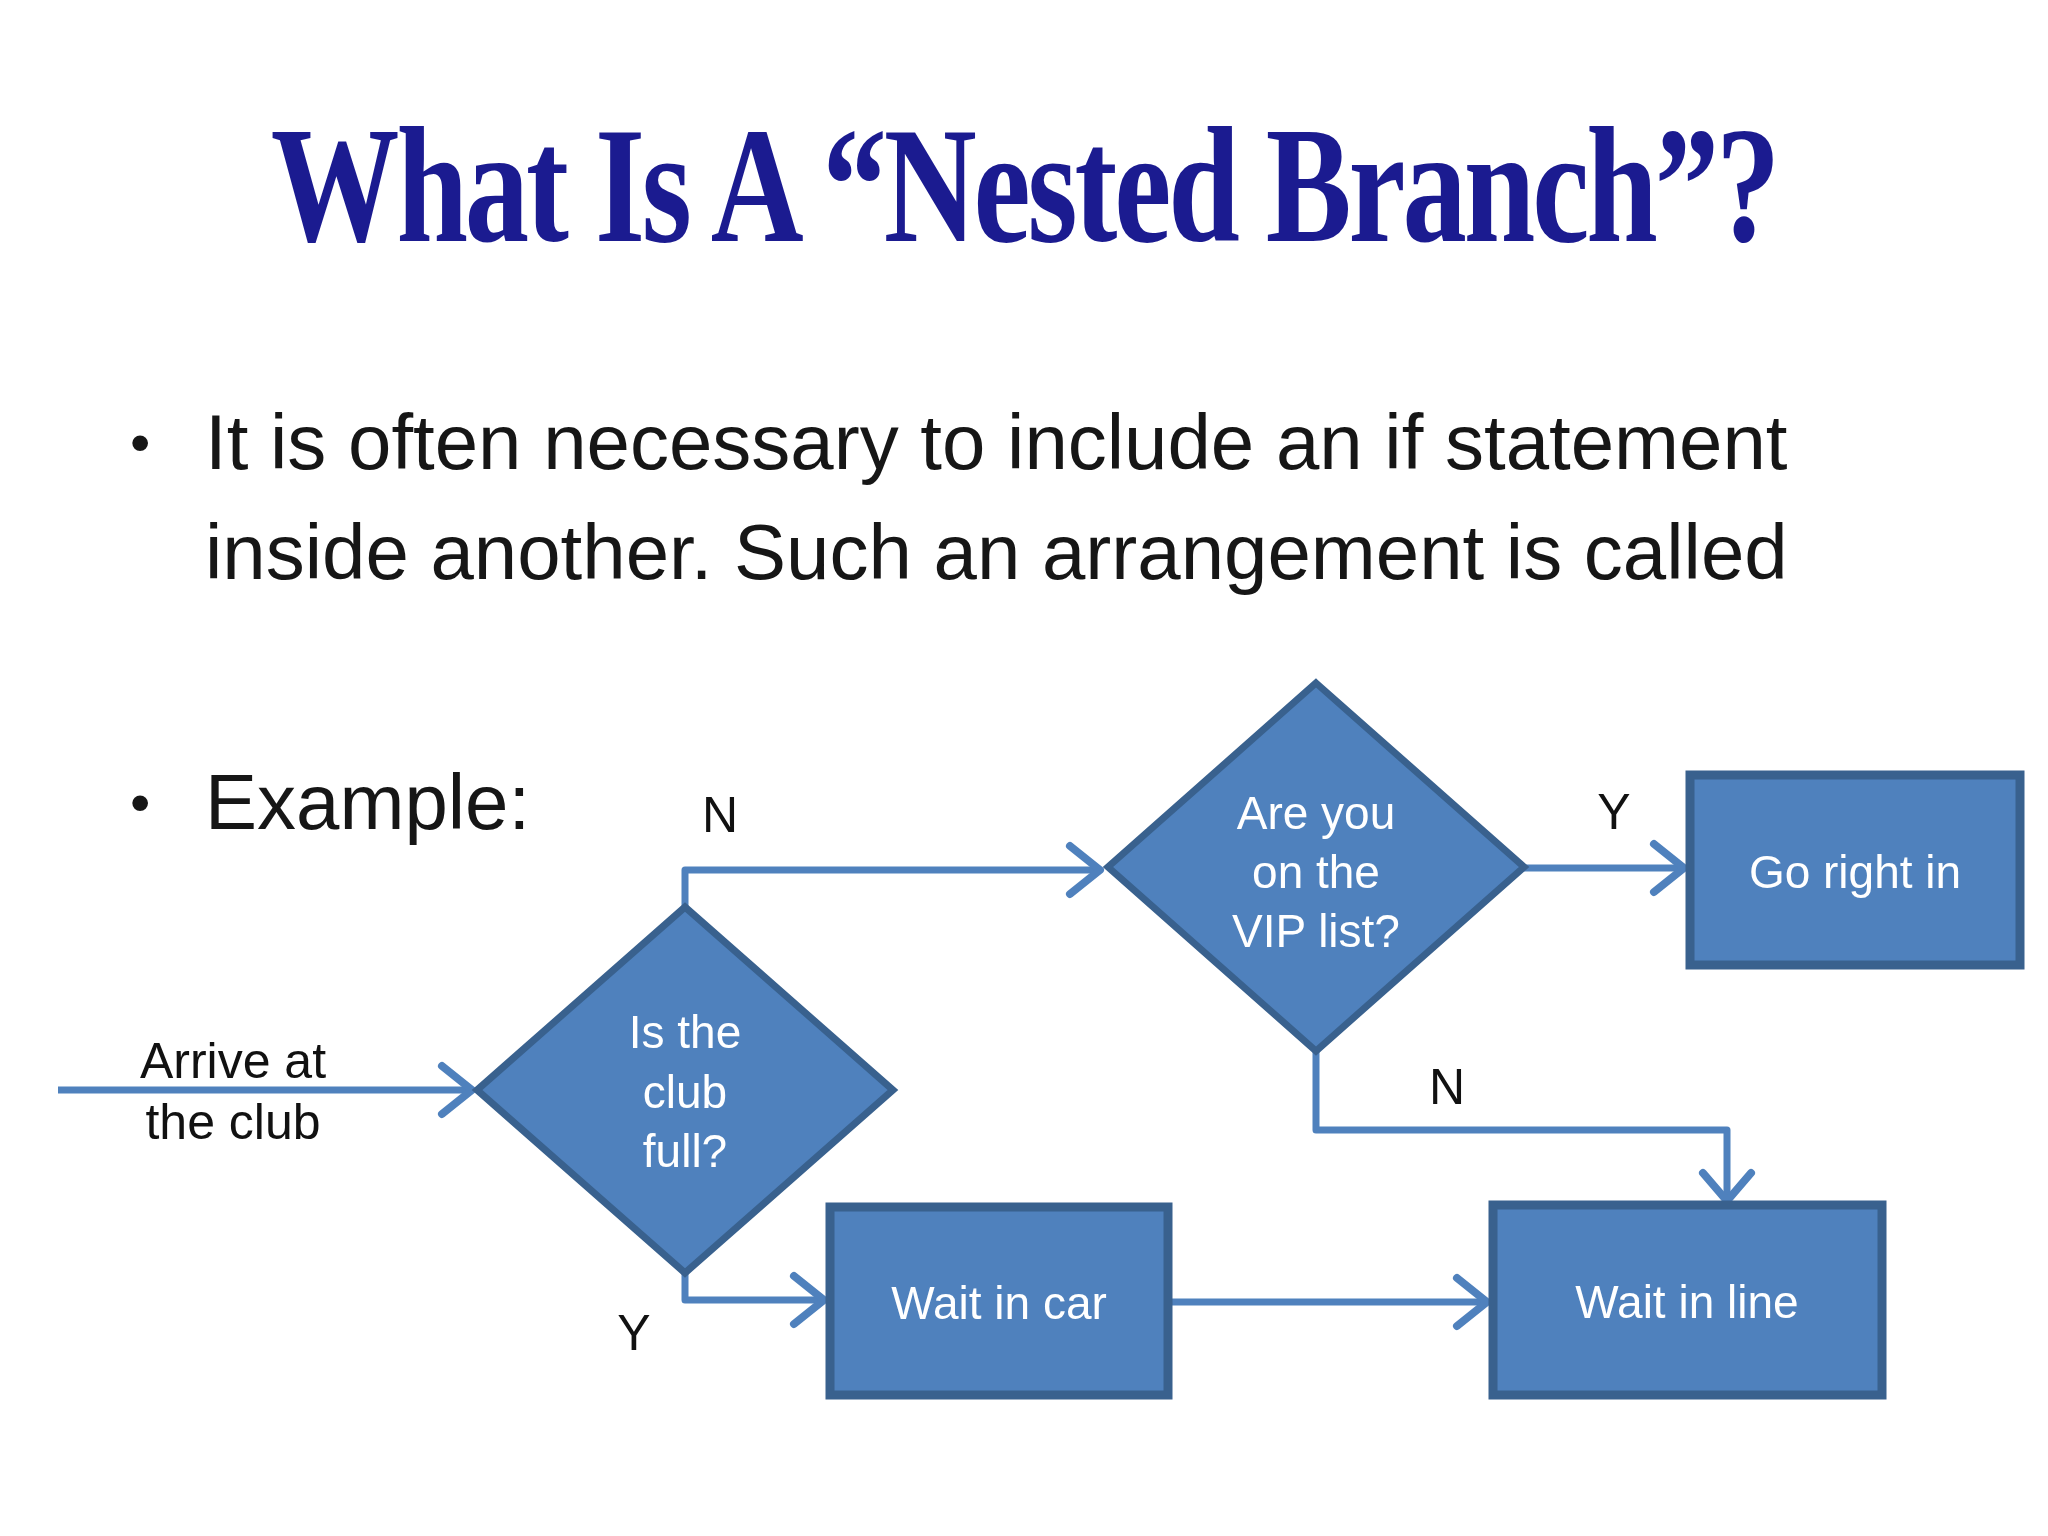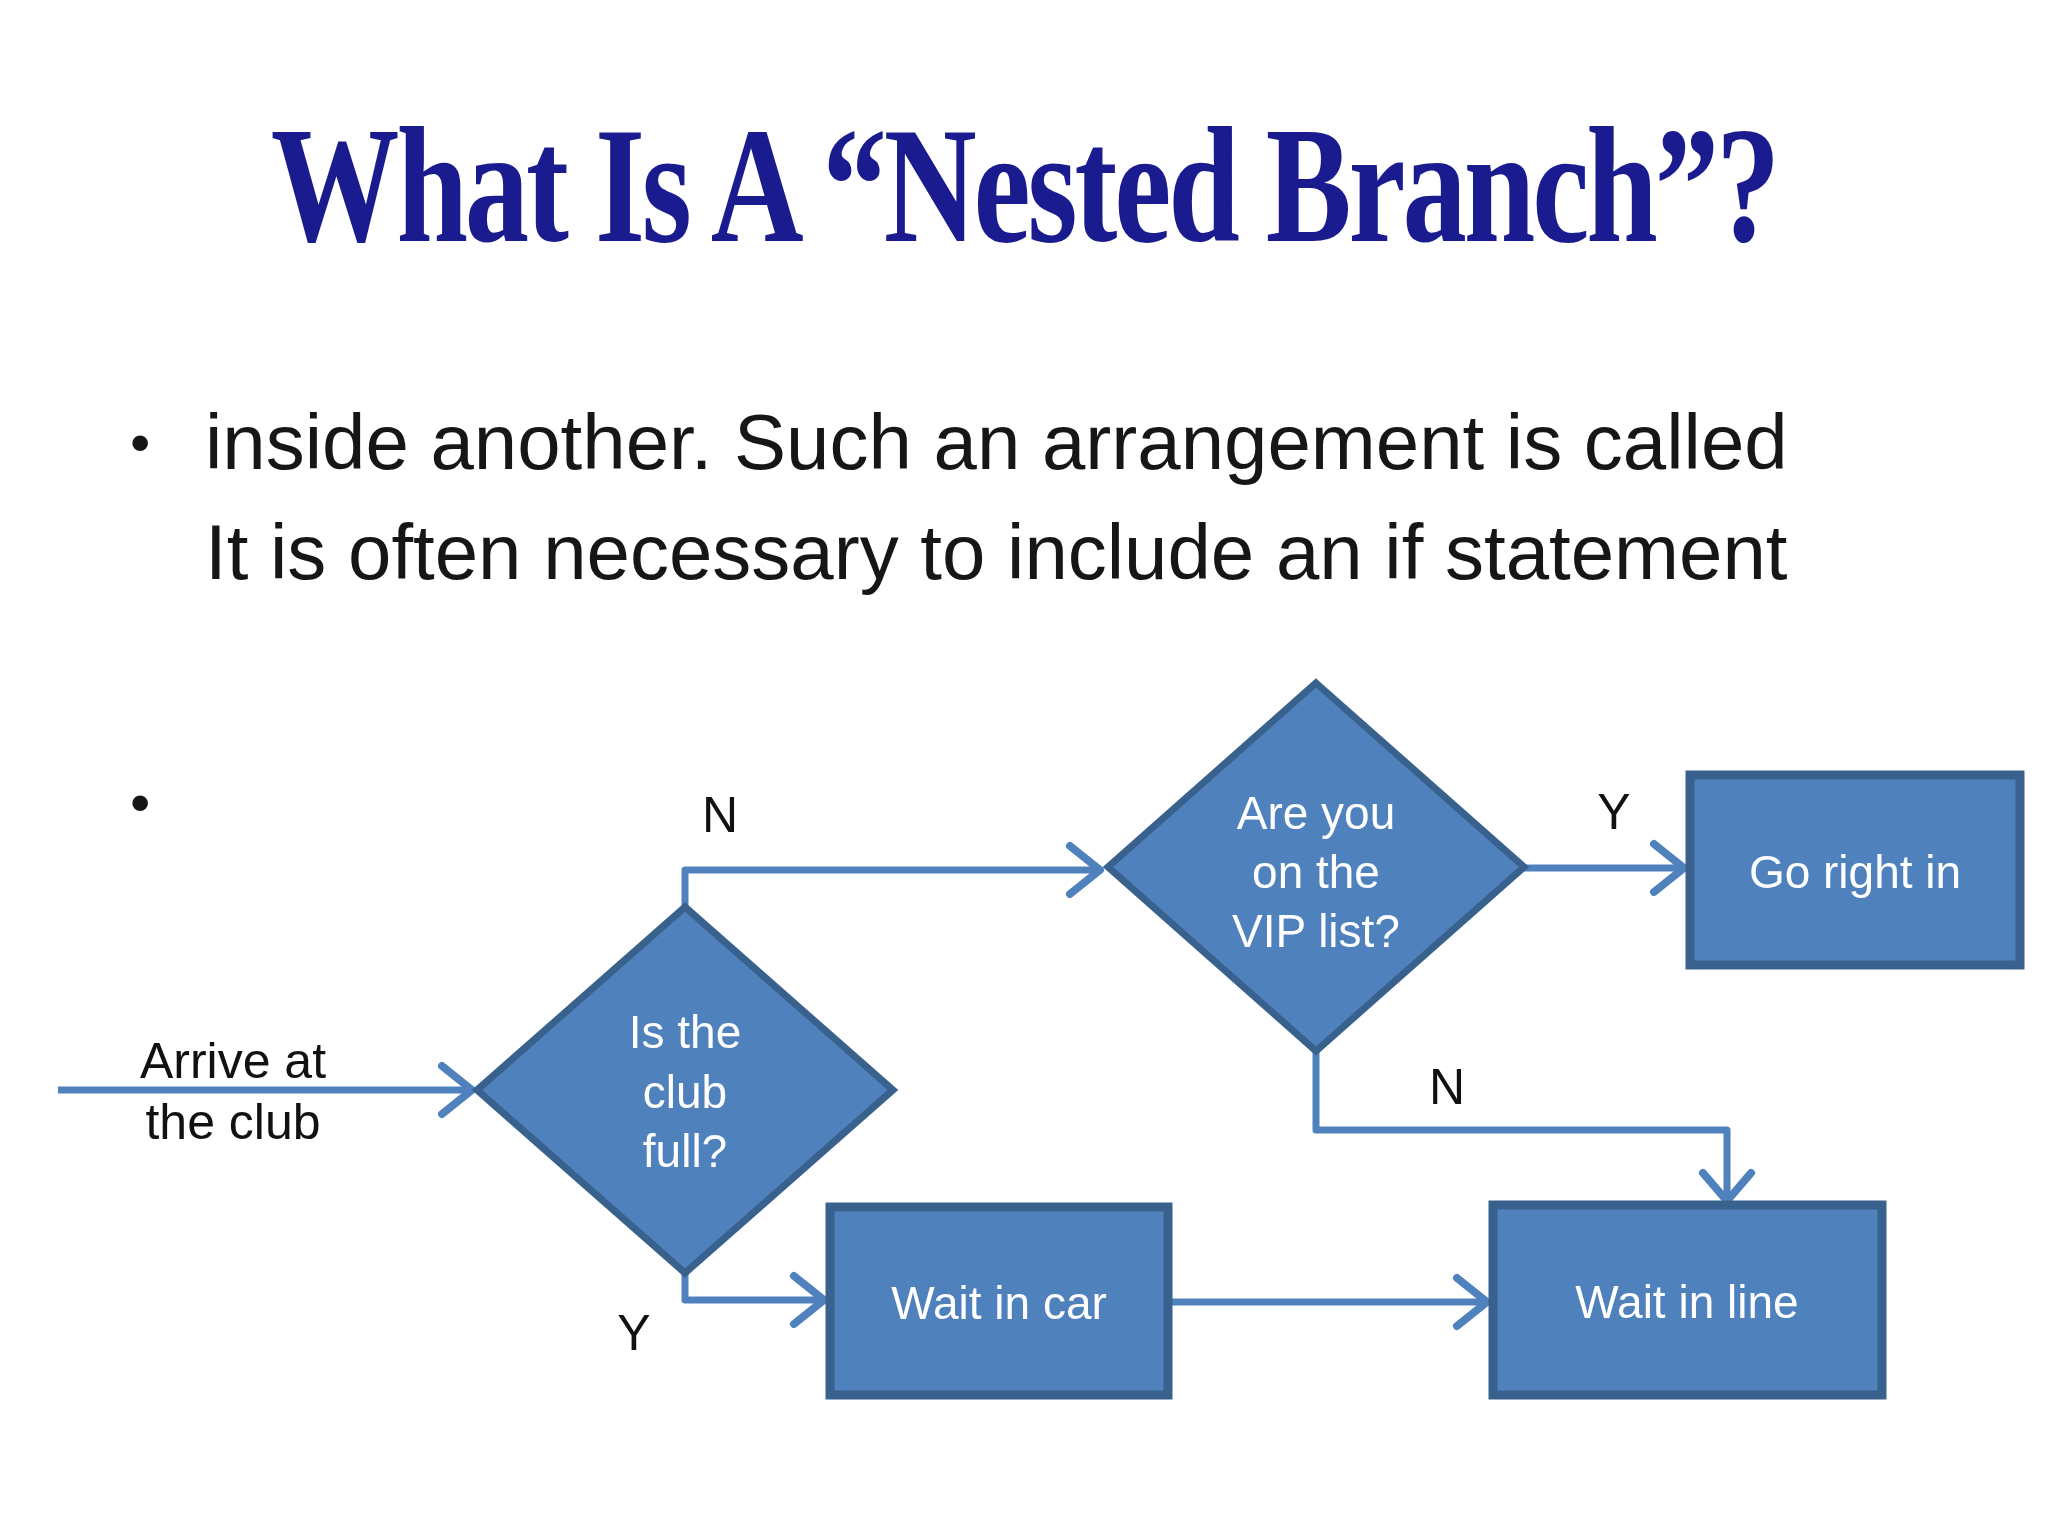--- a/index.html
+++ b/index.html
@@ -69,27 +69,30 @@
 </head>
 <body>
 
 <div class="slide">
 
   <div class="title">What Is A “Nested Branch”?</div>
 
   <div class="bullet-row bullet-1">
     <span class="dot">•</span>
     <div class="lines">
+      <div>It is often necessary to include an if statement</div>
       <div>inside another. Such an arrangement is called</div>
-      <div>It is often necessary to include an if statement</div>
     </div>
   </div>
 
   <div class="bullet-row bullet-2">
     <span class="dot">•</span>
+    <div class="lines">
+      <div>Example:</div>
+    </div>
   </div>
 
   <svg class="flowchart" width="2048" height="1536" viewBox="0 0 2048 1536">
 
     <g>
       <line class="conn" x1="58" y1="1075" x2="468" y2="1075"></line>
       <polyline class="head" points="442,1051 472,1075 442,1099"></polyline>
     </g>
 
     <g>

